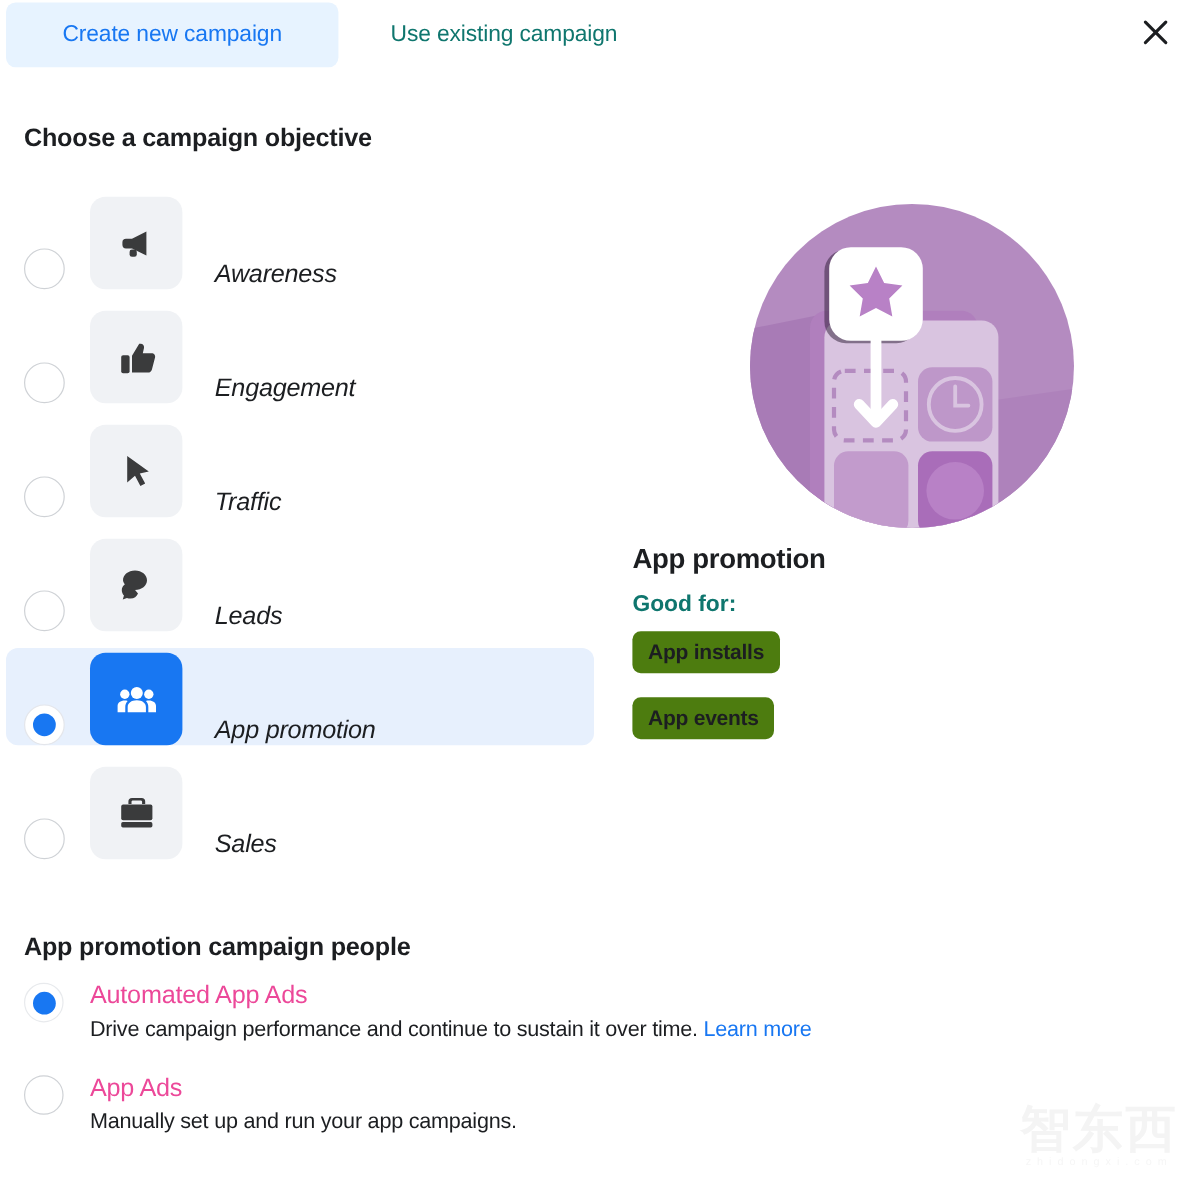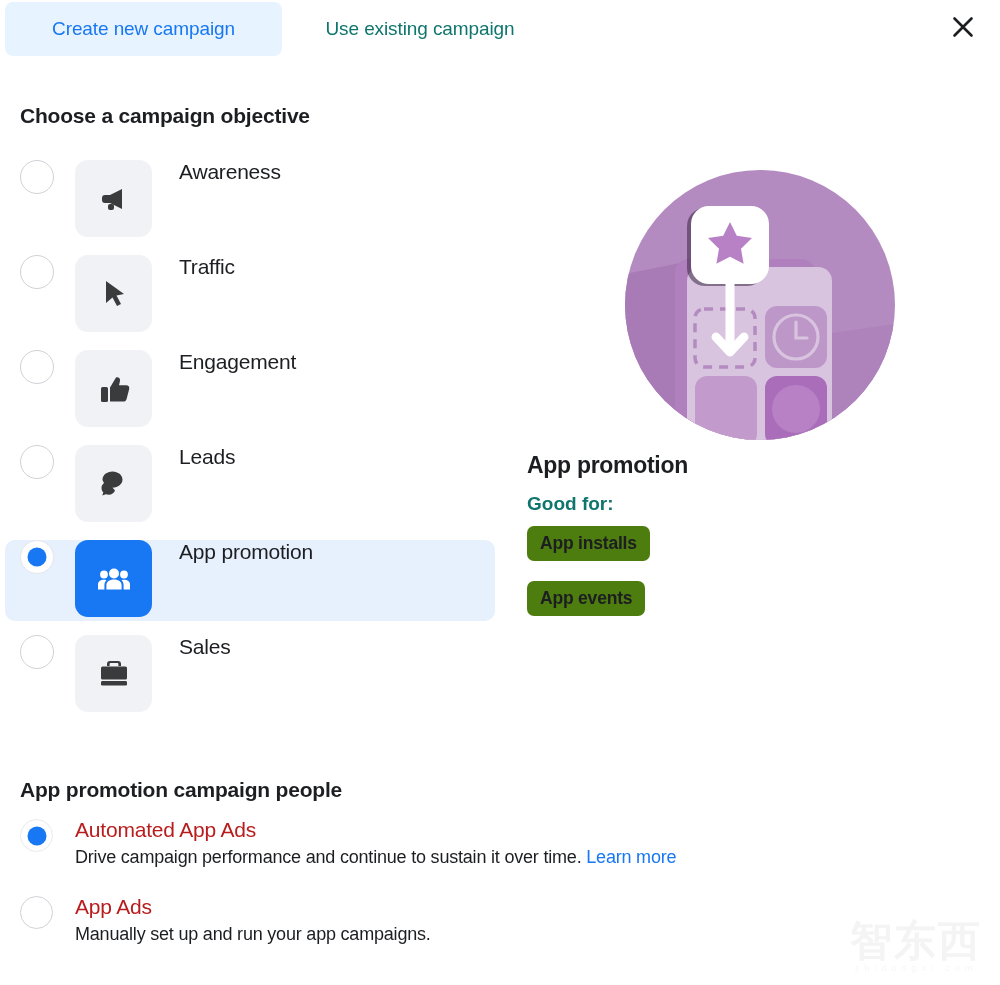--- a/index.html
+++ b/index.html
@@ -31,23 +31,23 @@
 
   
   .section-title {
     position: absolute; left: 20px; font-size: 21px; font-weight: 700;
     color: #1c1e21; letter-spacing: -0.2px;
   }
   #objective-title { top: 104px; }
 
   .obj-list { position: absolute; left: 0; top: 160px; width: 500px; }
   .obj-row {
-    position: relative; display: flex; align-items: flex-start;
+    position: relative; display: flex; align-items: flex-end;
     height: 81px; margin: 0 5px 14px 5px; padding-left: 15px;
-    border-radius: 10px; cursor: pointer;
+    border-radius: 10px; cursor: pointer; font-style: italic;
   }
   .obj-row.selected { background: #E7F0FD; }
   .radio {
     width: 34px; height: 34px; border-radius: 50%;
     border: 1.6px solid #cfd2d6; background: #fff; flex: none;
     position: relative;
   }
   .radio.on { border: 1.6px solid #e4e6eb; background: #fff; }
   .radio.on::after {
     content: ""; position: absolute; left: 50%; top: 50%;
@@ -91,21 +91,21 @@
     width: 33px; height: 33px; border-radius: 50%; flex: none; margin-top: 1px;
     border: 1.6px solid #cfd2d6; background: #fff; position: relative;
   }
   .type-radio.on { border: 1.6px solid #e8eaed; }
   .type-radio.on::after {
     content: ""; position: absolute; left: 50%; top: 50%;
     width: 19px; height: 19px; border-radius: 50%;
     background: #1877F2; transform: translate(-50%, -50%);
   }
   .type-body { margin-left: 22px; }
-  .type-label { font-size: 21px; color: #b91c1c; letter-spacing: -0.2px; }
+  .type-label { font-size: 21px; color: #ec4899; letter-spacing: -0.2px; }
   .type-desc { margin-top: 5px; font-size: 18px; color: #1c1e21; letter-spacing: -0.2px; }
 
   
   .watermark {
     position: absolute; right: 18px; bottom: 12px;
     font-size: 42px; font-weight: 700; color: #f4f4f4;
     letter-spacing: 2px; user-select: none; line-height: 1;
   }
   .watermark .sub {
     display: block; font-size: 9px; font-weight: 400; letter-spacing: 5px;
@@ -147,39 +147,39 @@
           </svg>
         </span>
       </span>
       <span class="obj-label">Awareness</span>
     </div>
 
     <div class="obj-row">
       <span class="radio"></span>
       <span class="tile">
         <span>
-          <svg width="34" height="34" viewBox="0 0 34 34" fill="#3a3b3c">
-            <path d="M9 4l18 13-7.5 1.5L24 27l-4 2-4.5-8.5L9 26z"></path>
-          </svg>
-        </span>
-      </span>
-      <span class="obj-label">Traffic</span>
-    </div>
-
-    <div class="obj-row">
-      <span class="radio"></span>
-      <span class="tile">
-        <span>
           <svg width="36" height="36" viewBox="0 0 36 36" fill="#3a3b3c">
             <rect x="5" y="16" width="7" height="15" rx="1.6"></rect>
             <path d="M14 16.5l6-10c2.6-.6 4.4.8 4 3.4l-1 4.4h7.3c2.1 0 3.4 1.7 2.9 3.6l-2.6 10c-.4 1.6-1.7 2.6-3.3 2.6H14z"></path>
           </svg>
         </span>
       </span>
       <span class="obj-label">Engagement</span>
+    </div>
+
+    <div class="obj-row">
+      <span class="radio"></span>
+      <span class="tile">
+        <span>
+          <svg width="34" height="34" viewBox="0 0 34 34" fill="#3a3b3c">
+            <path d="M9 4l18 13-7.5 1.5L24 27l-4 2-4.5-8.5L9 26z"></path>
+          </svg>
+        </span>
+      </span>
+      <span class="obj-label">Traffic</span>
     </div>
 
     <div class="obj-row">
       <span class="radio"></span>
       <span class="tile">
         <span>
           <svg width="36" height="36" viewBox="0 0 36 36" fill="#3a3b3c">
             <path d="M19 24.5c-1 2.6-3.2 4.3-6.3 4.3-1 0-2-.2-2.9-.5l-3.5 1.2 1-3.2c-1.1-1.2-1.8-2.7-1.8-4.4 0-3.2 2.6-5.8 6-6.2z"></path>
             <path d="M16.5 5.5c5.6 0 10 3.6 10 8.1 0 4.5-4.4 8.1-10 8.1-1.2 0-2.4-.2-3.5-.5l-5.2 1.8 1.5-4.6c-1.7-1.6-2.8-3.6-2.8-4.8 0-4.5 4.4-8.1 10-8.1z"></path>
           </svg>

